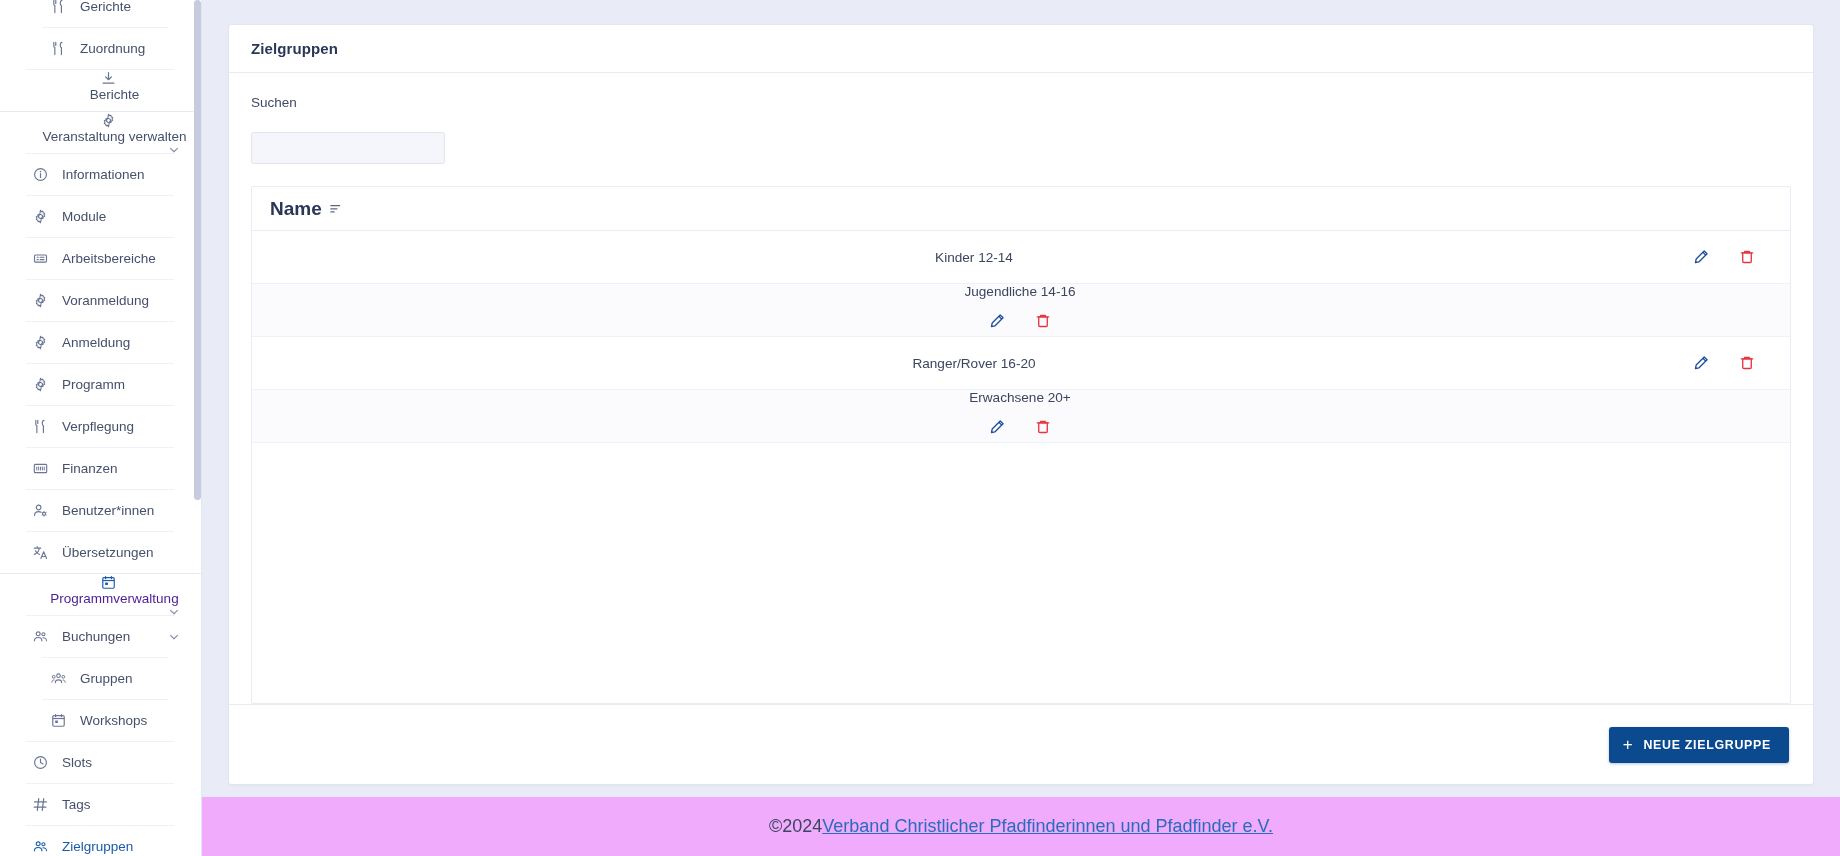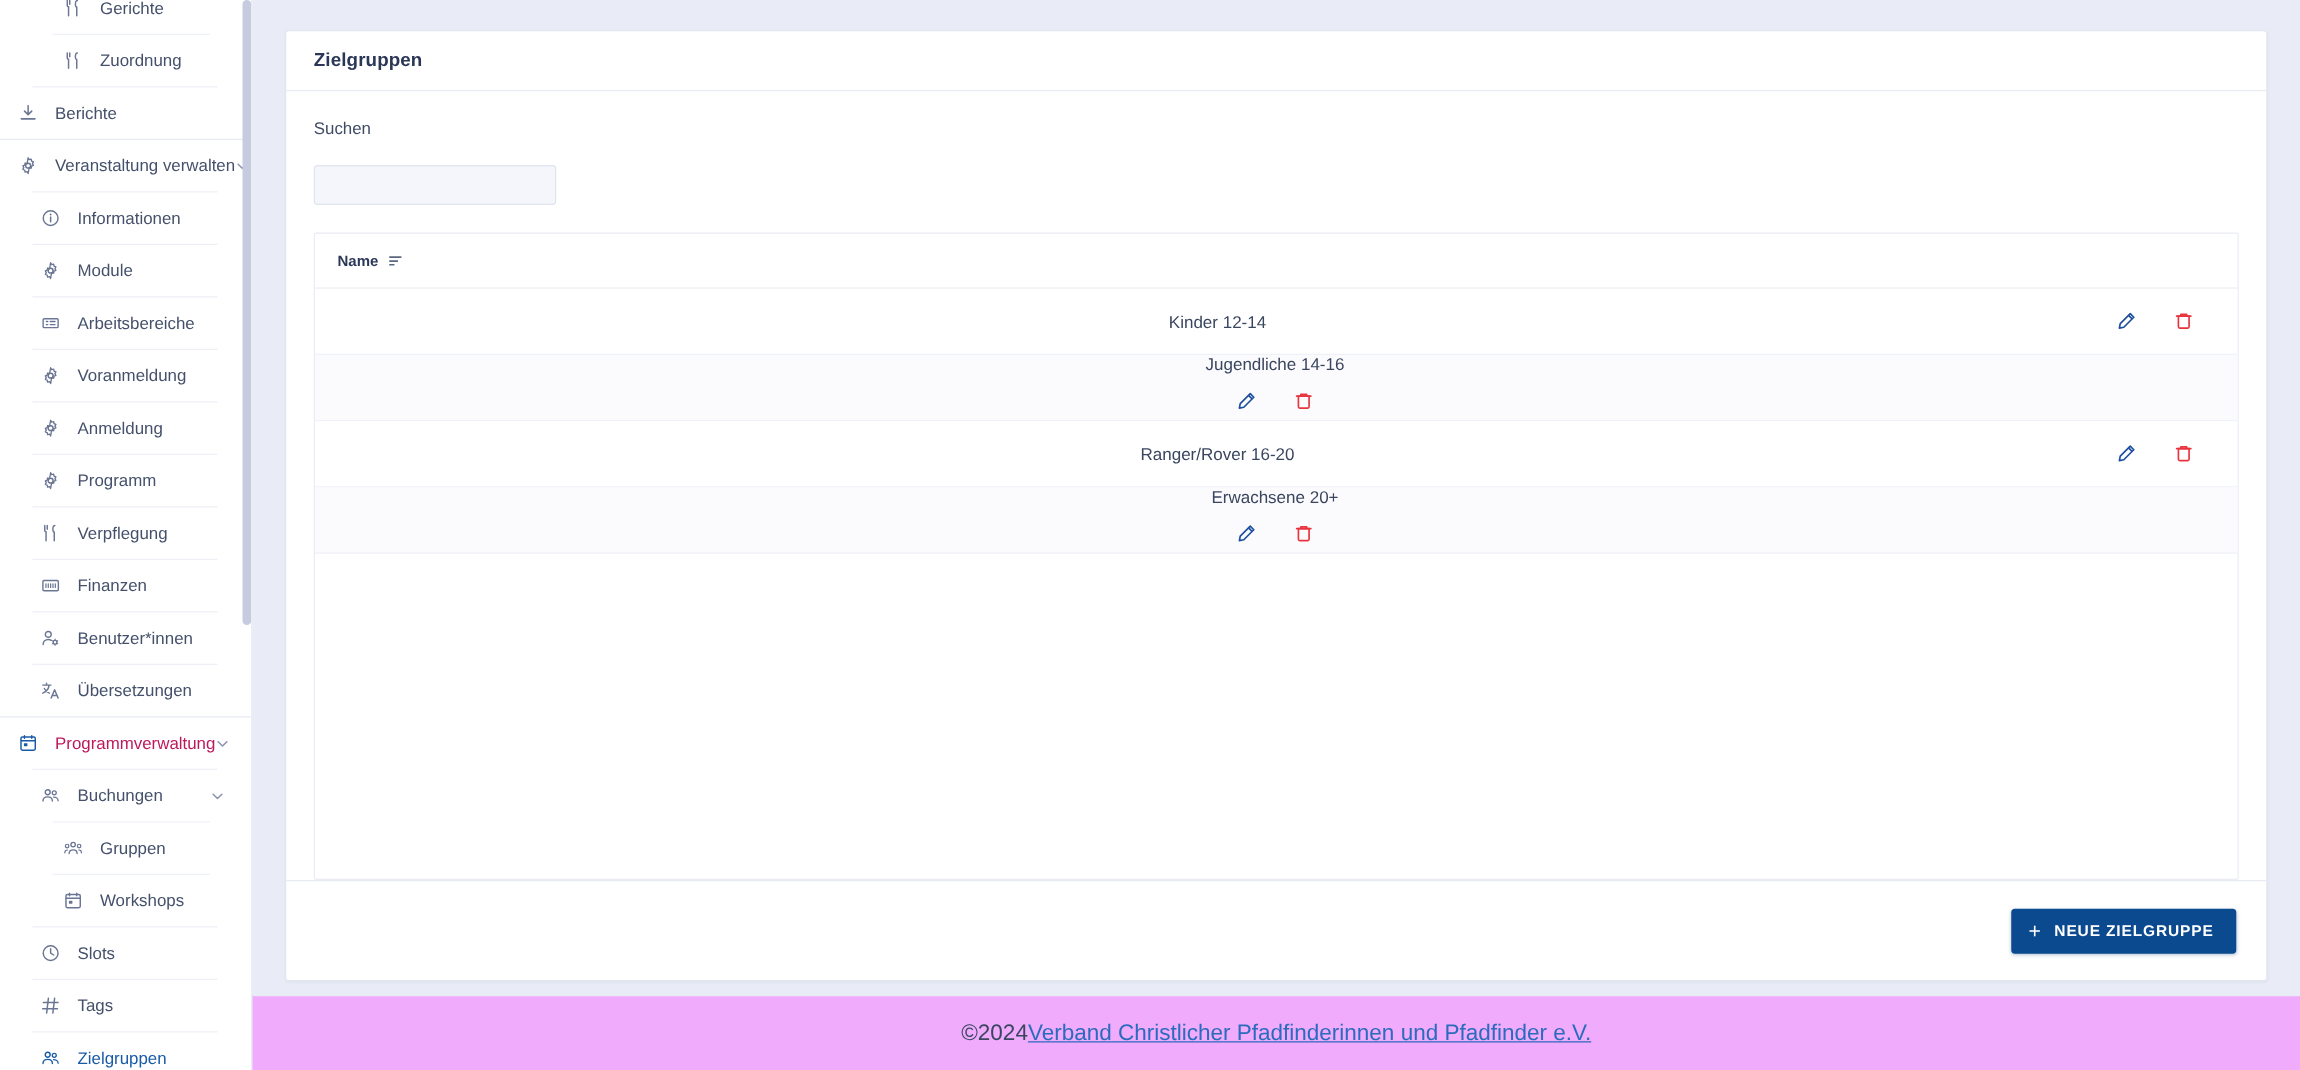--- a/index.html
+++ b/index.html
@@ -51,27 +51,27 @@
     color: #6b7694;
   }
   .sb-item .lbl { margin-left: 13px; }
   .sb-item .chev {
     margin-left: auto;
     margin-right: 22px;
     color: #8b94ad;
     display: inline-flex;
   }
   
-  .lvl0 { padding-left: 14px; }
+  .lvl0 { padding-left: 14px; flex-direction: column; }
   .lvl1 { padding-left: 32px; }
   .lvl2 { padding-left: 50px; }
 
   .sb-item.active { color: #1a5ba8; font-weight: 500; }
   .sb-item.active .ico { color: #1a5ba8; }
-  .sb-item.section.active { color: #be185d; }
+  .sb-item.section.active { color: #4c1d95; }
 
   
   .sep0 { height: 1px; background: #e7eaf3; margin: 0; }
   .sep1 { height: 1px; background: #edf0f7; margin: 0 28px 0 26px; }
   .sep2 { height: 1px; background: #eef1f7; margin: 0 34px 0 42px; }
 
   
   .sb-track {
     position: absolute;
     top: 0; right: 0;
@@ -164,21 +164,21 @@
     display: flex;
     align-items: center;
     height: 44px;
     padding: 0 20px 0 18px;
     border-bottom: 1px solid #e9ecf4;
   }
   .th-name {
     display: flex;
     align-items: center;
     gap: 7px;
-    font-size: 12px;
+    font-size: 19px;
     font-weight: 700;
     color: #2b3757;
     cursor: pointer;
   }
   .trow {
     display: flex;
     align-items: center;
     height: 53px;
     padding: 0 20px 0 18px;
     border-bottom: 1px solid #eef1f7;

